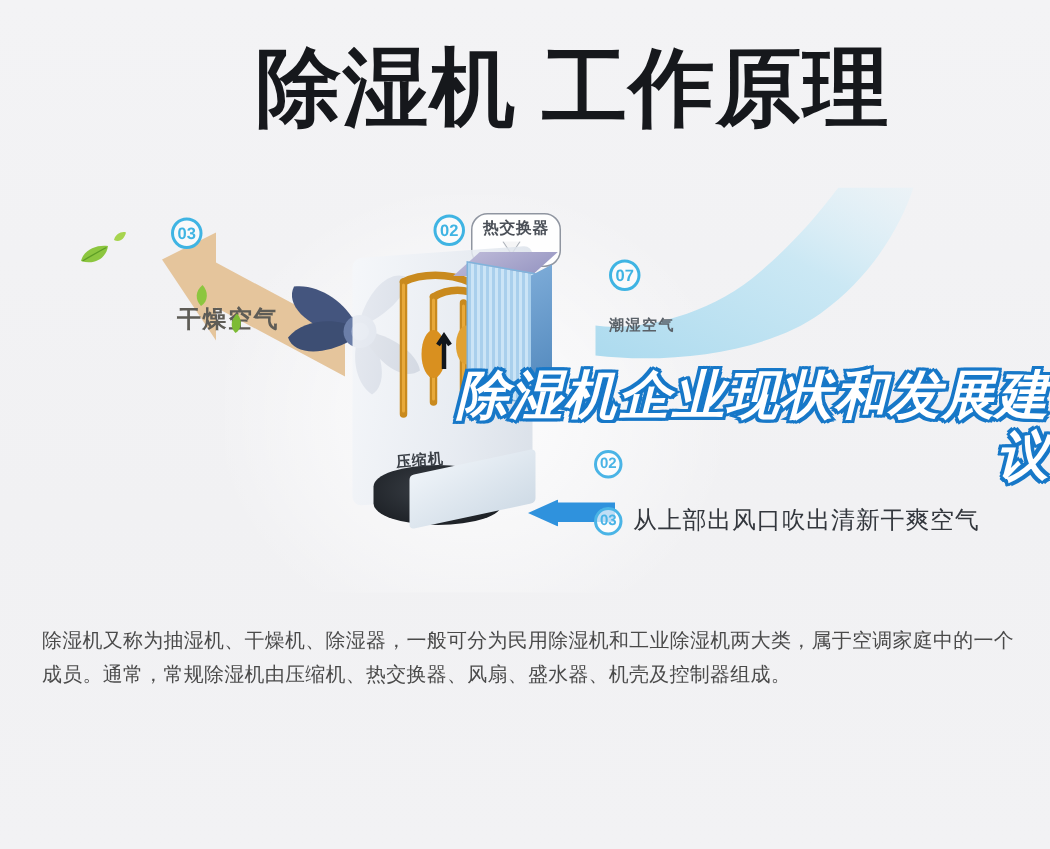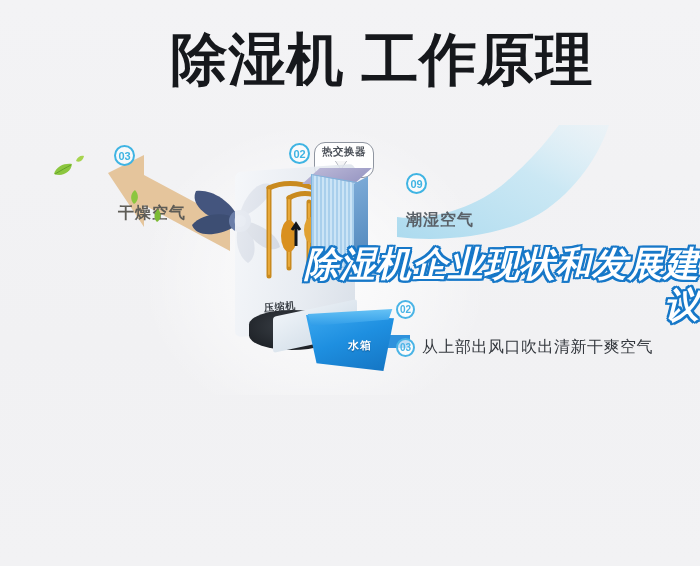--- a/index.html
+++ b/index.html
@@ -83,21 +83,21 @@
 
   
   .humid-swoosh {
     position: absolute;
     left: 395px; top: 0px;
     width: 230px; height: 130px;
   }
   .label-humid {
     position: absolute;
     left: 406px; top: 85px;
-    font-size: 16px;
+    font-size: 10px;
     color: #5a6168;
     font-weight: bold;
     letter-spacing: 1px;
     white-space: nowrap;
   }
 
   
   .badge-circ {
     position: absolute;
     width: 21px; height: 21px;
@@ -350,21 +350,21 @@
           <linearGradient id="swooshGrad" x1="0" y1="1" x2="1" y2="0">
             <stop offset="0%" stop-color="#a8d9ee" stop-opacity="0.95"></stop>
             <stop offset="60%" stop-color="#c4e6f4" stop-opacity="0.85"></stop>
             <stop offset="100%" stop-color="#dff2fa" stop-opacity="0.35"></stop>
           </linearGradient>
         </defs>
         <path d="M2,92 C30,96 78,86 112,56 C142,30 156,10 164,0 L214,0 C206,24 188,58 152,84 C116,110 52,118 2,112 Z" fill="url(#swooshGrad)"></path>
       </svg>
     </div>
     <div class="label-humid">潮湿空气</div>
-    <div class="badge-circ" id="badge-01">09</div>
+    <div class="badge-circ" id="badge-01">07</div>
 
     <div class="dry-arrow">
       <svg class="body" width="165" height="108" viewBox="0 0 165 108">
         <defs>
           <linearGradient id="tanGrad" x1="0" y1="0" x2="1" y2="1">
             <stop offset="0%" stop-color="#e9cba4"></stop>
             <stop offset="70%" stop-color="#e2bf92"></stop>
             <stop offset="100%" stop-color="#d9b display-none"></stop>
           </linearGradient>
         </defs>
@@ -453,38 +453,34 @@
       </div>
       <div class="compressor-label">压缩机</div>
     </div>
 
     <div class="inlet-arrow">
       <svg width="58" height="18" viewBox="0 0 58 18">
         <path d="M58,2 L20,2 L20,0 L0,9 L20,18 L20,15 L58,15 Z" fill="#2f92dd"></path>
       </svg>
     </div>
 
-    <div class="tank" style="top:180px;">
-      <div class="tank-body"></div>
-      <div class="tank-lip"></div>
-      <div class="tank-label">水箱</div>
-    </div>
   </div>
 
   <div id="legend">
     <div class="legend-row">
       <span class="legend-badge">02</span>
     </div>
     <div class="legend-row">
       <span class="legend-badge">03</span>
       <span class="legend-text">从上部出风口吹出清新干爽空气</span>
     </div>
   </div>
 
   <div id="watermark">
     <span class="wm-line wm-line-1">除湿机企业现状和发展建</span>
     <span class="wm-line wm-line-2">议</span>
   </div>
 
   <div id="copy">
+    <p>除湿机又称为抽湿机、干燥机、除湿器，一般可分为民用除湿机和工业除湿机两大类，属于空调家庭中的一个成员。通常，常规除湿机由压缩机、热交换器、风扇、盛水器、机壳及控制器组成。</p>
   </div>
 
 </div>
 
 </body></html>

